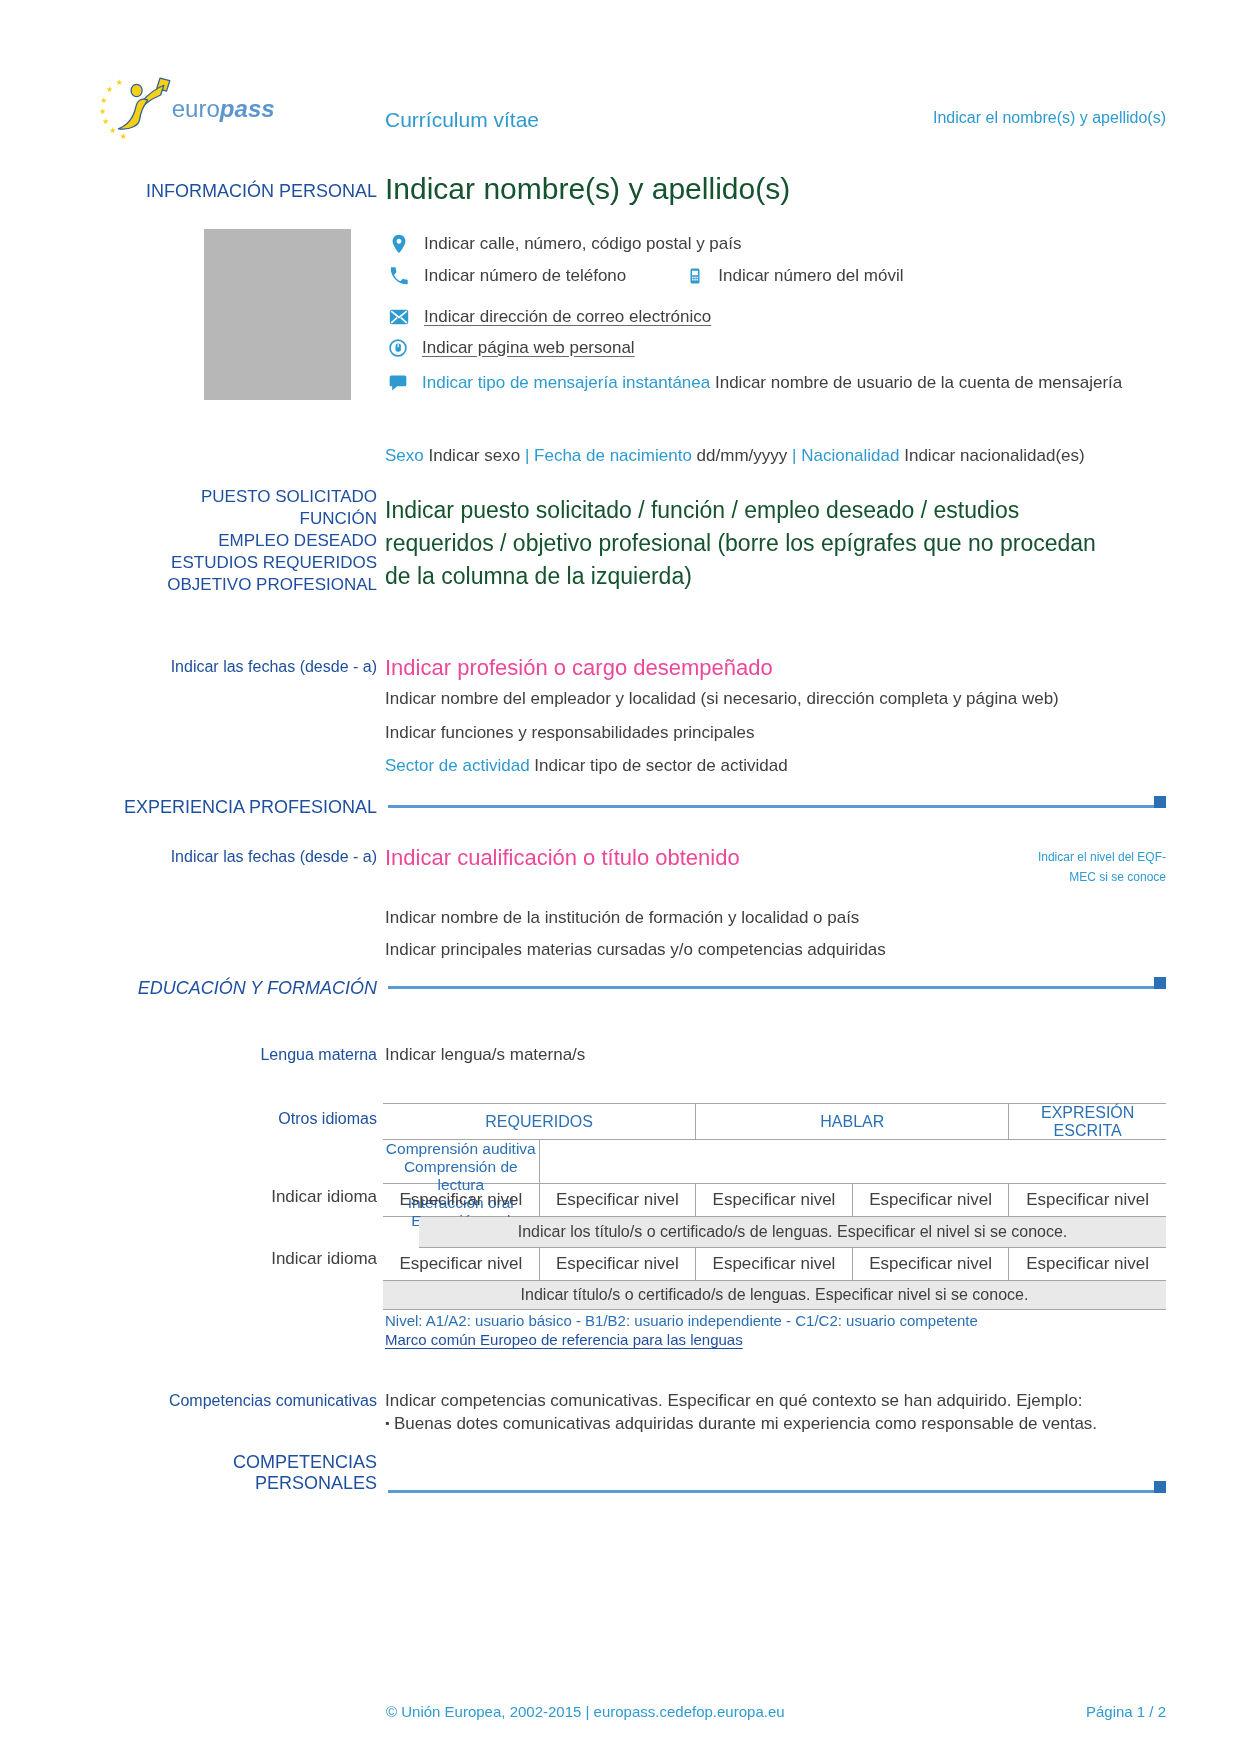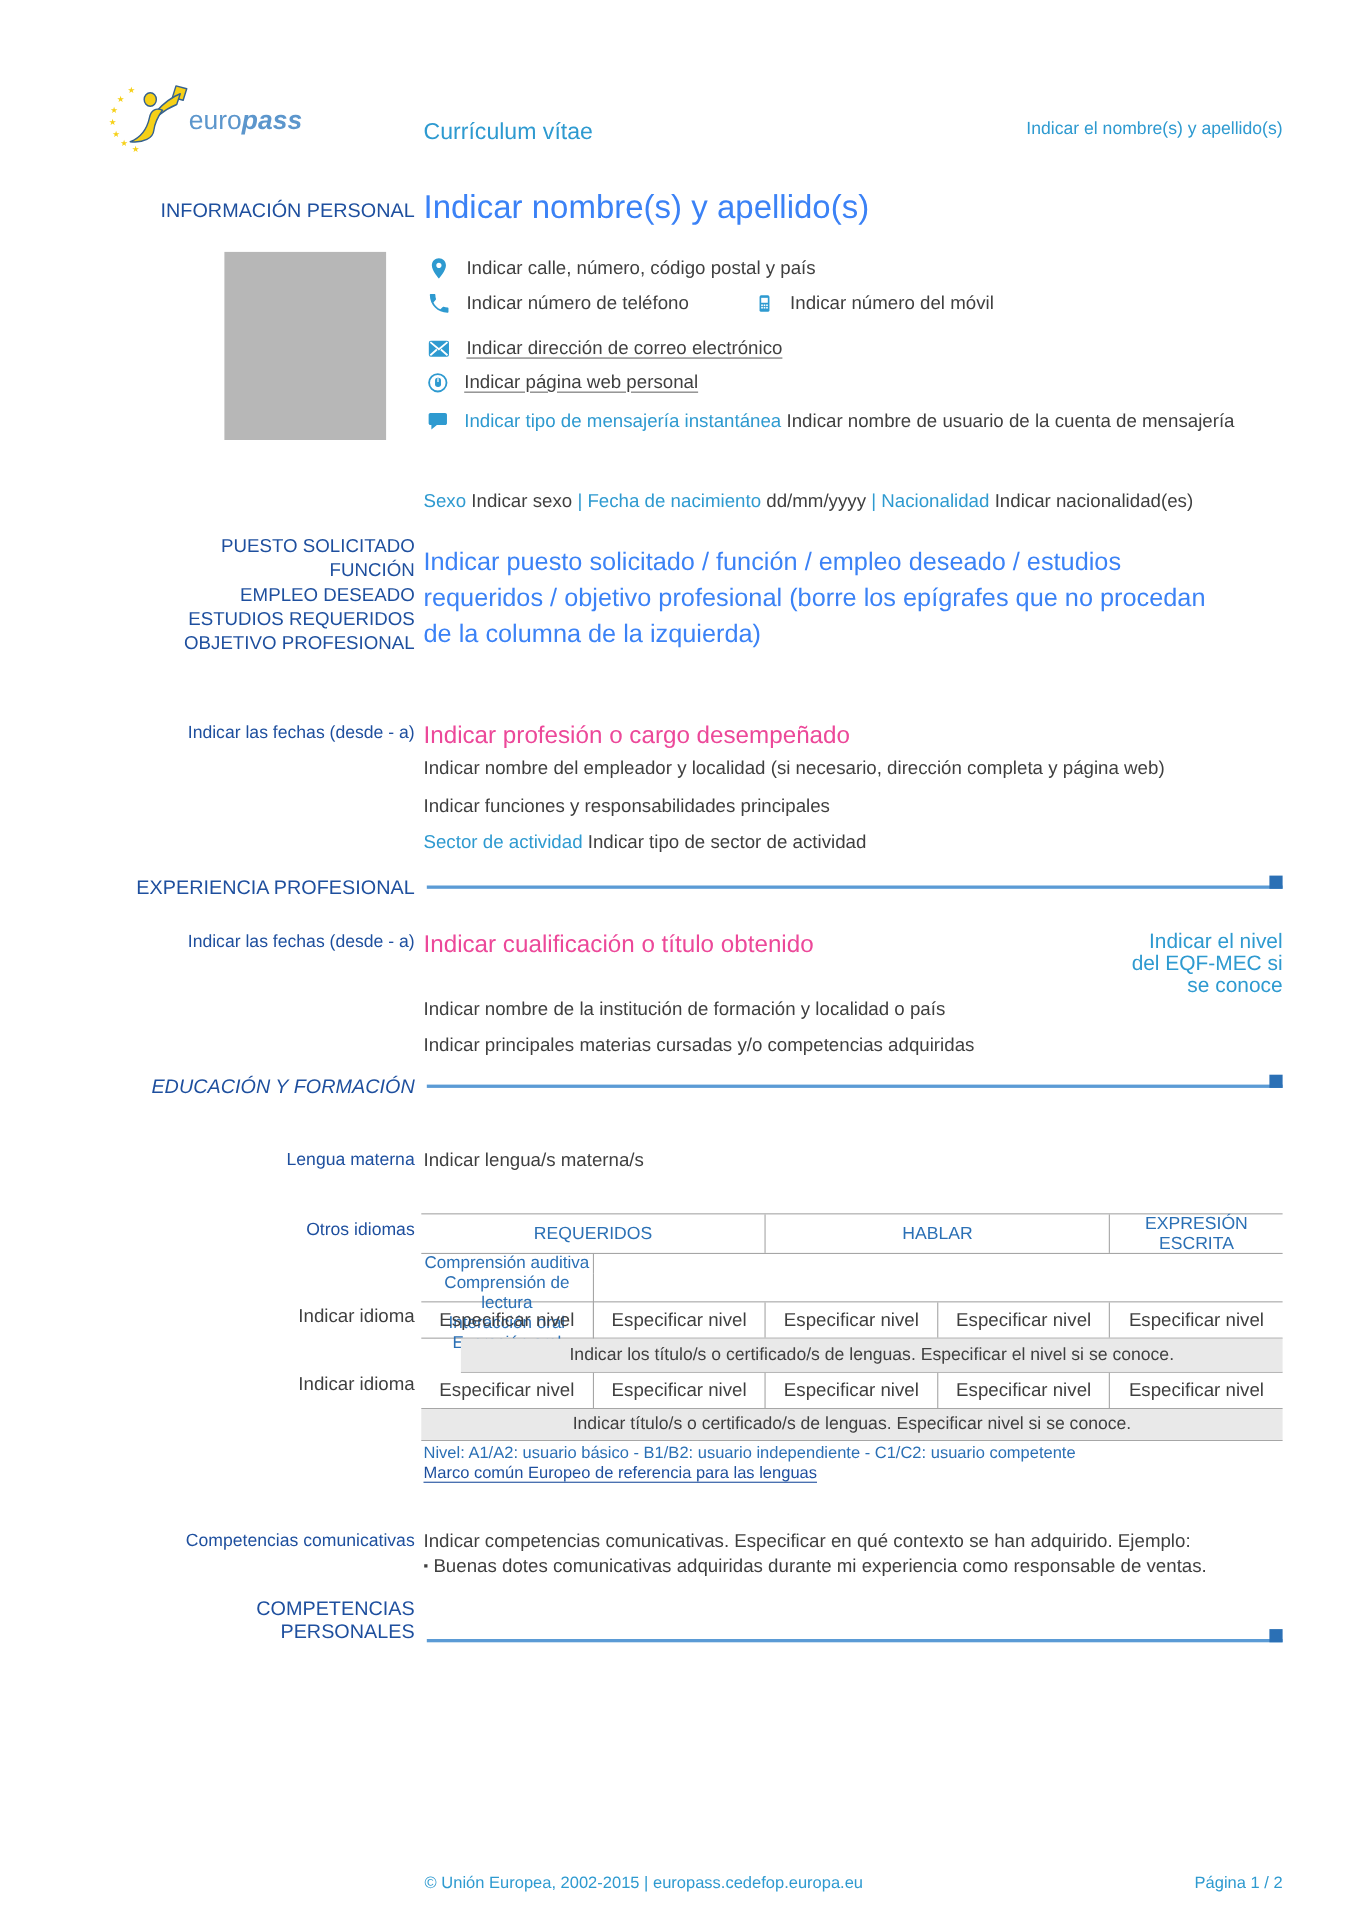--- a/index.html
+++ b/index.html
@@ -9,21 +9,21 @@
     background:#ffffff;
     font-family:"Liberation Sans", sans-serif;
     color:#3f3f3f;
     overflow:hidden;
     margin:0 auto;
   }
   .abs{position:absolute;}
   .navy{color:#1E4F9E;}
   .lblue{color:#2E9AD0;}
   .mblue{color:#2B70B5;}
-  .dark{color:#3b82f6;}
+  .dark{color:#14532d;}
   .left-label{position:absolute;left:0;width:353px;text-align:right;color:#1E4F9E;font-size:16px;line-height:20px;margin-left:24px;}
   .section-label{font-size:18px;}
   .body-line{position:absolute;left:385px;font-size:17px;line-height:21px;color:#3f3f3f;}
   .icon-line{position:absolute;left:388px;display:flex;align-items:center;gap:14px;font-size:17px;color:#3f3f3f;}
   .icon{width:22px;height:22px;flex:0 0 22px;display:inline-block;}
   .u{text-decoration:underline;text-decoration-color:#6b6b6b;text-underline-offset:3px;cursor:pointer;}
   .divider-line{position:absolute;left:388px;width:778px;height:3px;background:#5B9BD5;}
   .divider-square{position:absolute;left:1154px;width:12px;height:12px;background:#2B70B5;}
   .entry-title{position:absolute;left:385px;font-size:22px;color:#ec4899;line-height:26px;}
   .photo{position:absolute;left:204px;top:229px;width:147px;height:171px;background:#b7b7b7;}
@@ -158,21 +158,21 @@
     <span class="lblue">Sector de actividad</span>
     <span>Indicar tipo de sector de actividad</span>
   </div>
 
   <div class="left-label section-label" style="top:797px;">EXPERIENCIA PROFESIONAL</div>
   <div class="divider-line" style="top:805px;"></div>
   <div class="divider-square" style="top:796px;"></div>
 
   <div class="left-label" style="top:847px;">Indicar las fechas (desde - a)</div>
   <div class="entry-title" style="top:845px;">Indicar cualificación o título obtenido</div>
-  <div class="abs lblue" style="left:1026px;top:847px;width:140px;font-size:19px;line-height:20px;text-align:right;">Indicar el nivel del EQF-MEC si se conoce</div>
+  <div class="abs lblue" style="left:1026px;top:847px;width:140px;font-size:12px;line-height:20px;text-align:right;">Indicar el nivel del EQF-MEC si se conoce</div>
   <div class="body-line" style="top:907px;">Indicar nombre de la institución de formación y localidad o país</div>
   <div class="body-line" style="top:939px;">Indicar principales materias cursadas y/o competencias adquiridas</div>
 
   <div class="left-label section-label" style="top:978px;font-style:italic;">EDUCACIÓN Y FORMACIÓN</div>
   <div class="divider-line" style="top:986px;"></div>
   <div class="divider-square" style="top:977px;"></div>
 
   <div class="left-label" style="top:1045px;">Lengua materna</div>
   <div class="body-line" style="top:1044px;">Indicar lengua/s materna/s</div>
 

